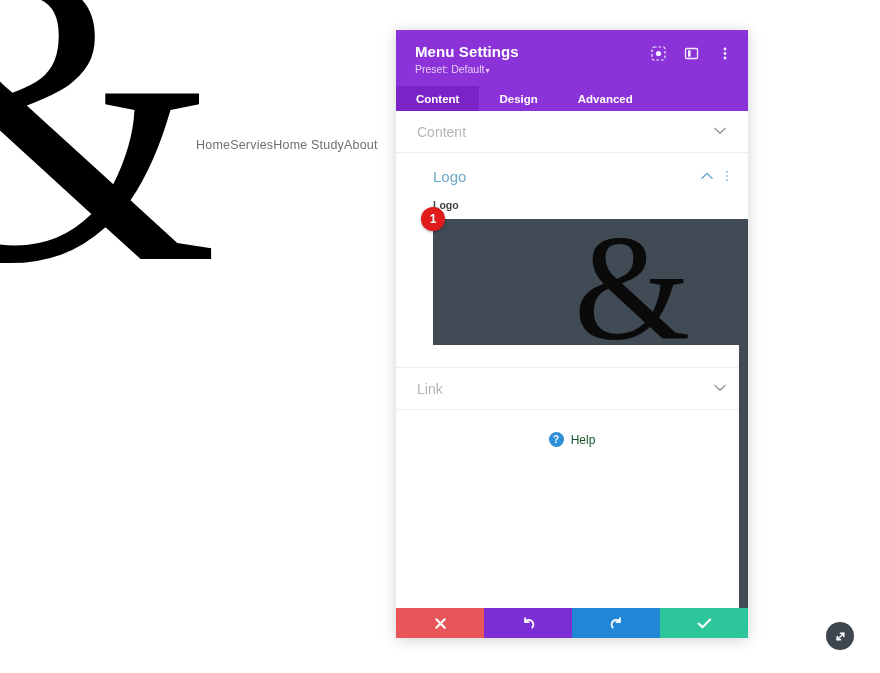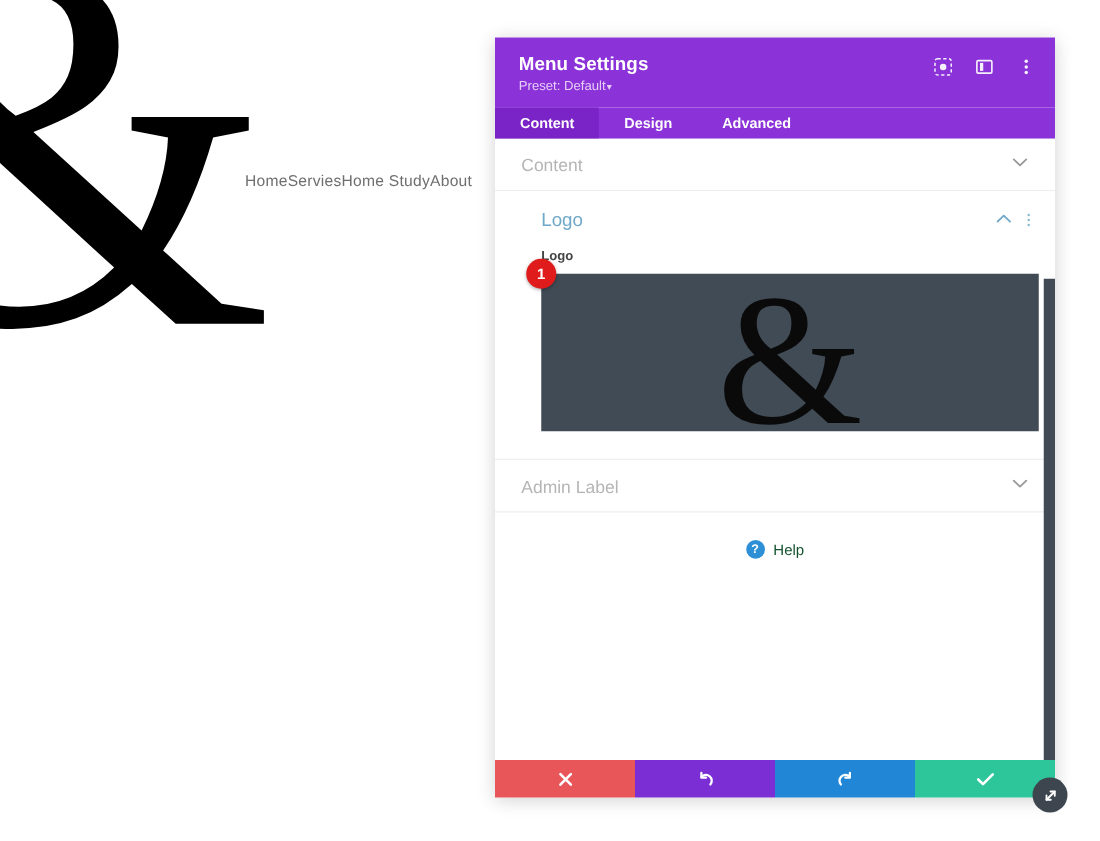--- a/index.html
+++ b/index.html
@@ -42,21 +42,21 @@
     letter-spacing: .2px;
     justify-content: space-between;
   }
   #site-nav .nav-link { white-space: nowrap; }
 
   
   #settings-modal {
     position: absolute;
     left: 396px;
     top: 30px;
-    width: 448px;
+    width: 352px;
     height: 608px;
     background: #ffffff;
     box-shadow: 0 2px 14px rgba(0,0,0,.18);
     display: flex;
     flex-direction: column;
     overflow: visible;
   }
 
   
   .modal-header {
@@ -344,30 +344,30 @@
         <div class="image-preview-wrap">
           <div class="step-badge">1</div>
           <div class="image-preview">
             <span class="amp">&amp;</span>
           </div>
         </div>
       </div>
     </div>
 
 
-
-
     <div class="toggle-row">
-      <span class="label">Admin Label</span>
+      <span class="label">Link</span>
       <span class="chev">
         <svg width="12" height="8" viewBox="0 0 12 8">
             <path d="M1 1.5 L6 6.3 L11 1.5" fill="none" stroke="#9a9a9a" stroke-width="1.5" stroke-linecap="round" stroke-linejoin="round"></path>
           </svg>
       </span>
     </div>
+
+
 
     <div class="help-row">
       <span class="help-icon">?</span>
       <span class="help-text">Help</span>
     </div>
 
     <div id="modal-scrollbar"></div>
   </div>
 
   <div class="modal-footer">

